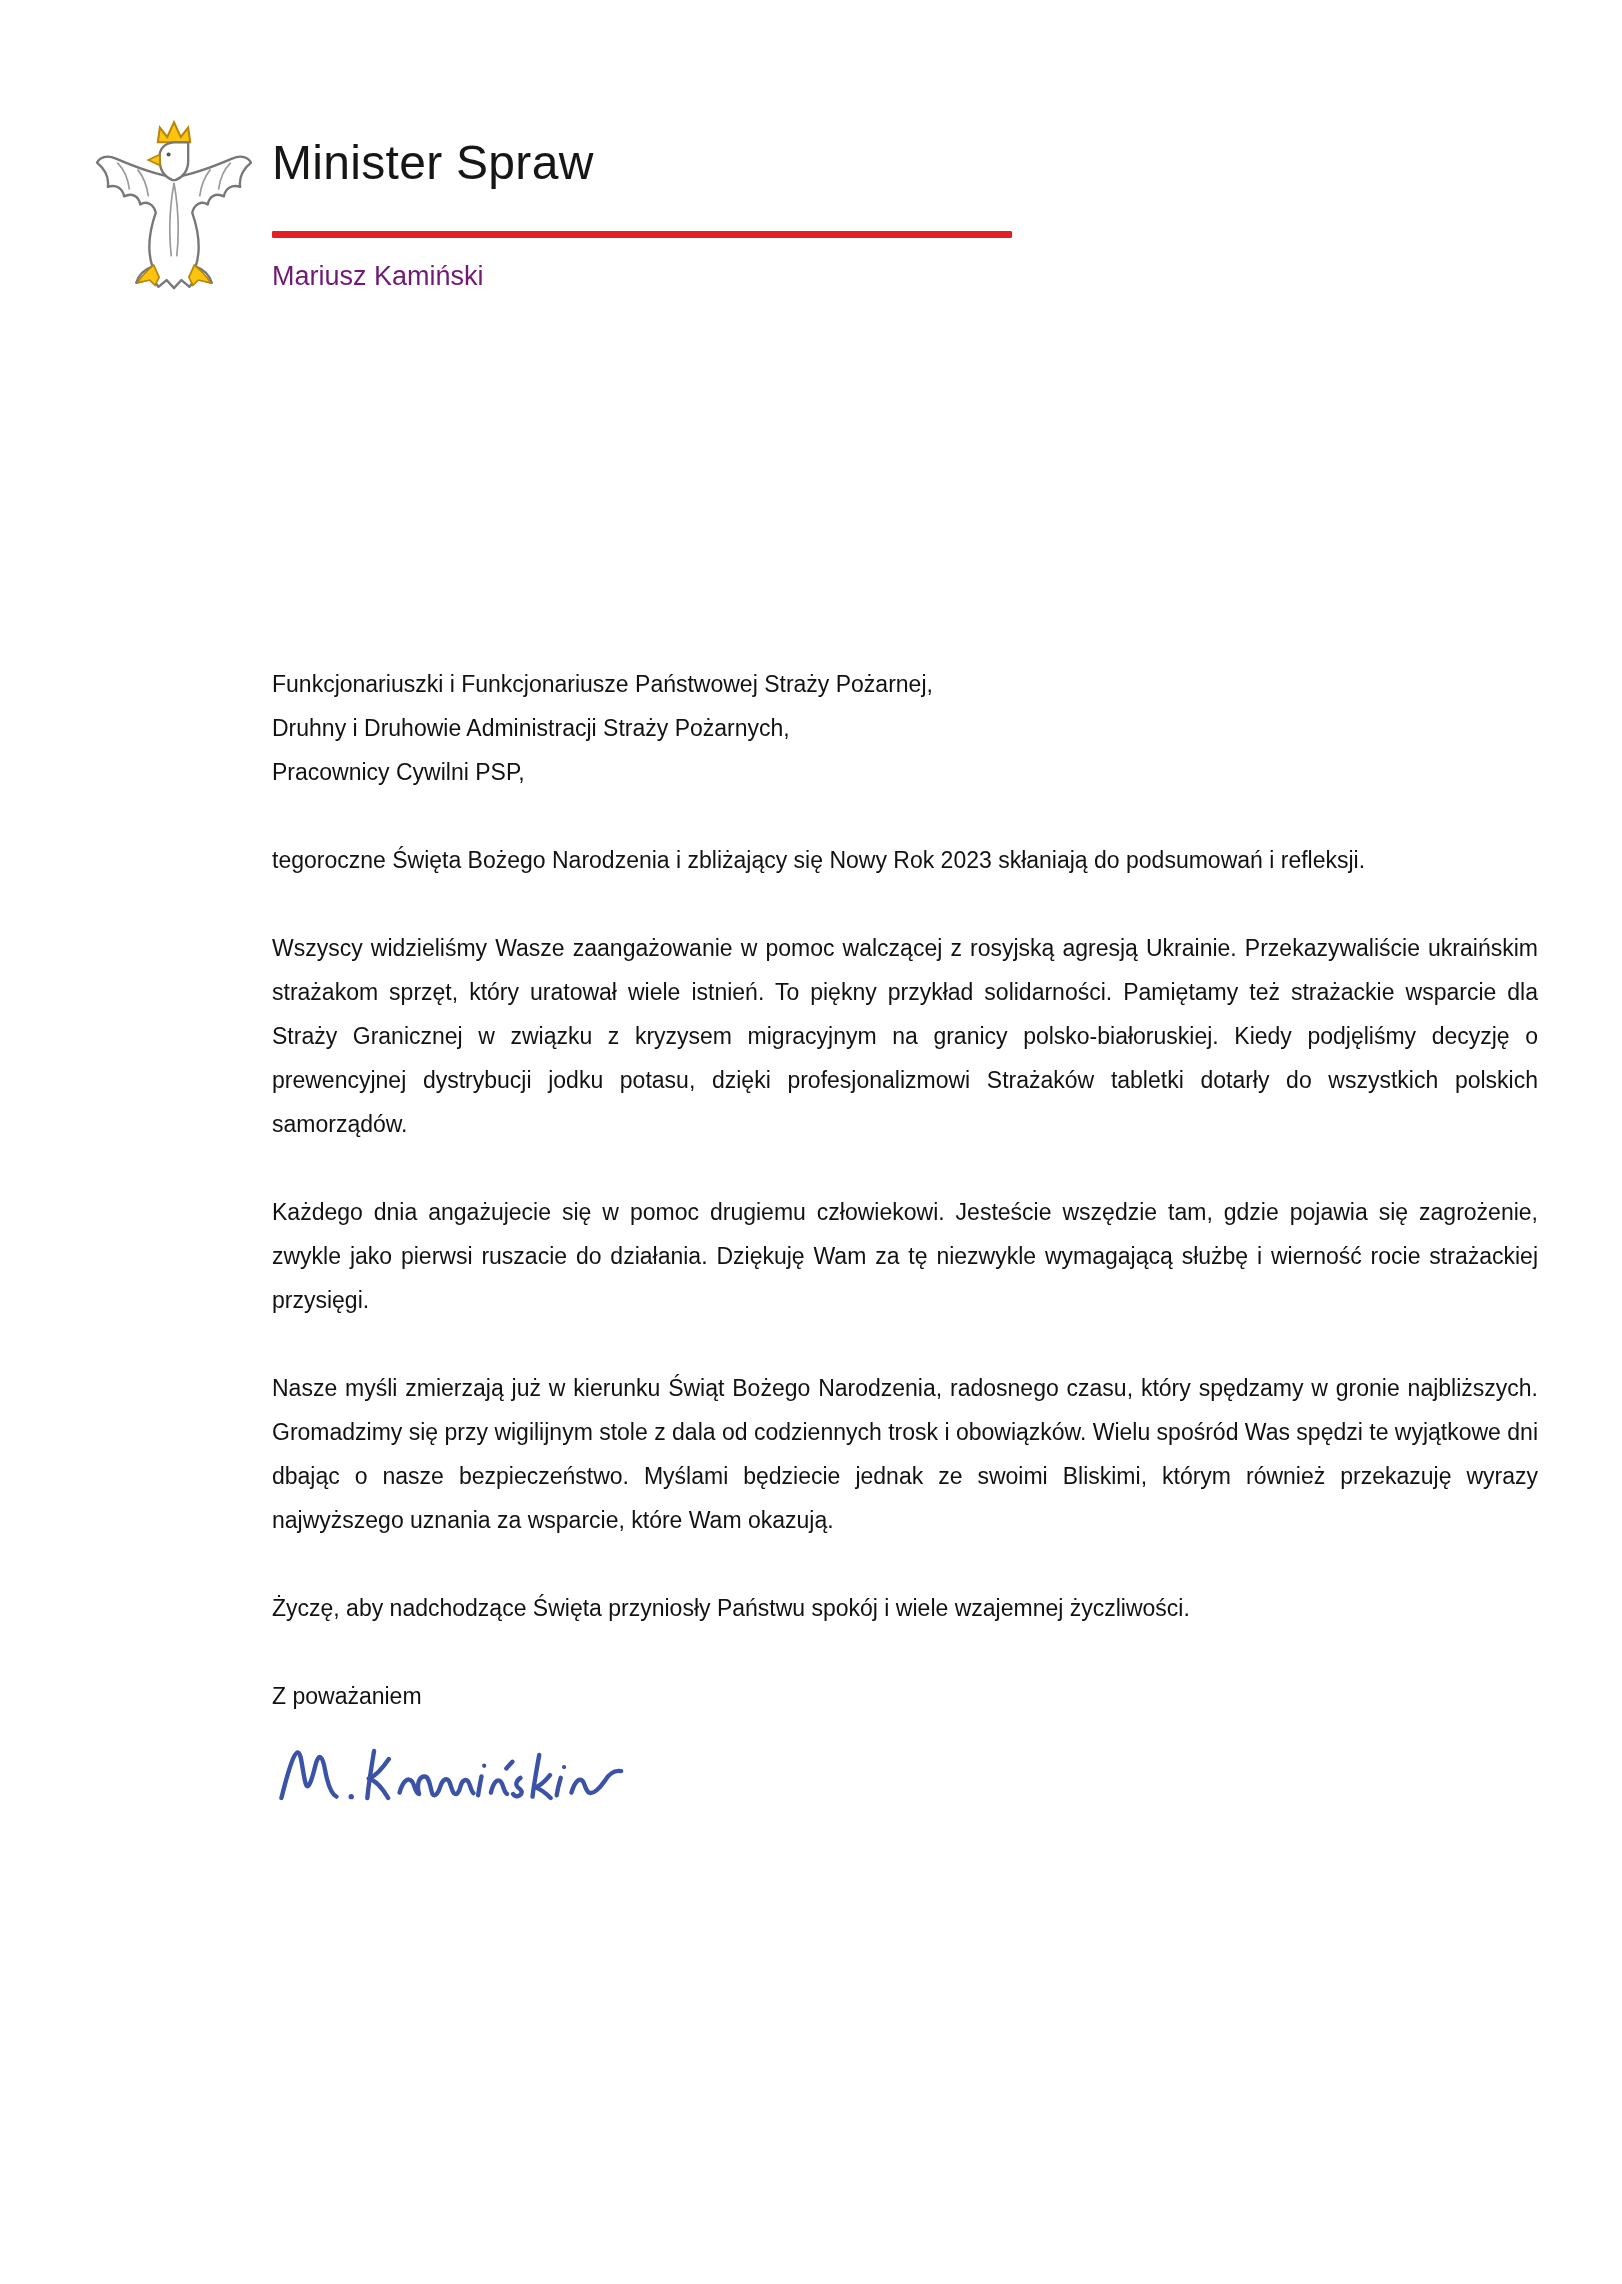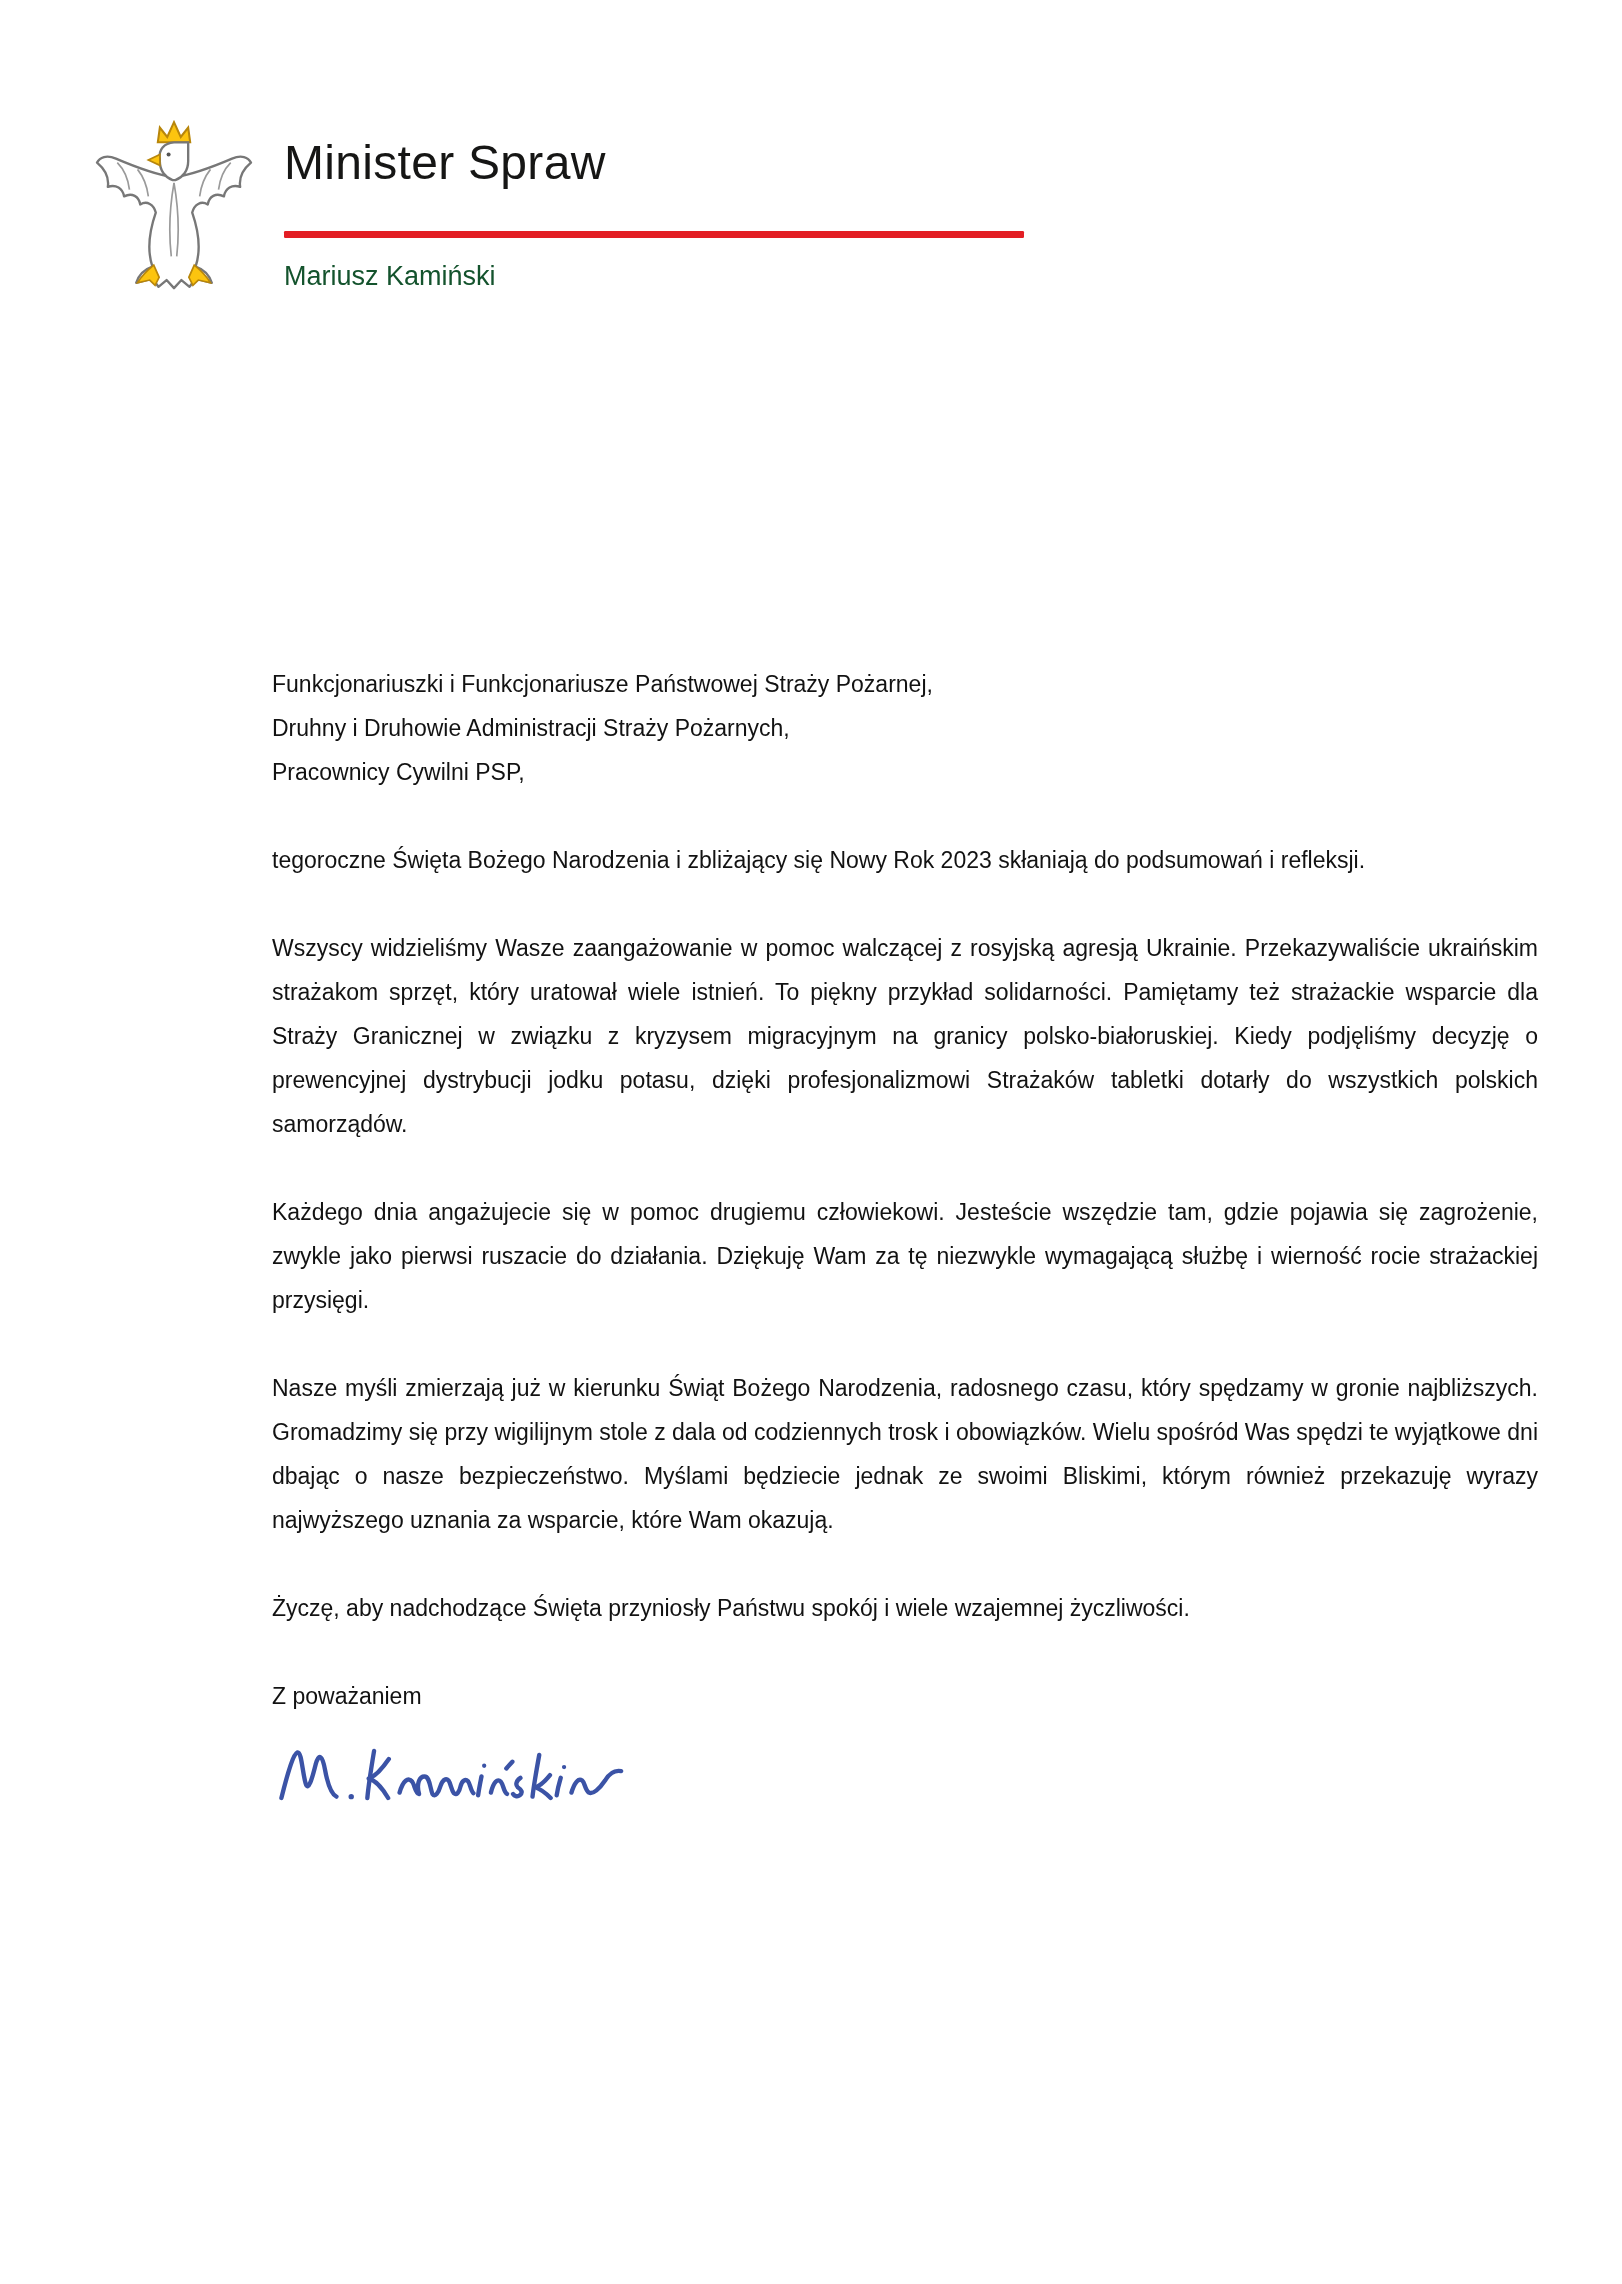--- a/index.html
+++ b/index.html
@@ -21,37 +21,37 @@
   
   .emblem {
     position: absolute;
     left: 93px;
     top: 118px;
     width: 162px;
     height: 181px;
   }
   .emblem svg { width: 100%; height: 100%; display: block; }
 
-  .title-block { position: absolute; left: 272px; top: 133px; margin-left: 12px; }
+  .title-block { position: absolute; left: 272px; top: 133px; }
   .ministry-title {
     font-size: 48px;
     line-height: 60px;
     color: #161615;
     letter-spacing: 0.3px;
   }
   .red-rule {
     width: 740px;
     height: 7.4px;
     margin-top: 38px;
     border-radius: 1.3px;
   }
   .minister-name {
     margin-top: 23px;
     font-size: 27px;
-    color: #14532d;
+    color: #701a75;
   }
 
   
   .letter-body {
     position: absolute;
     left: 272px;
     top: 662px;
     width: 1266px;
     font-size: 23px;
     line-height: 44px;

